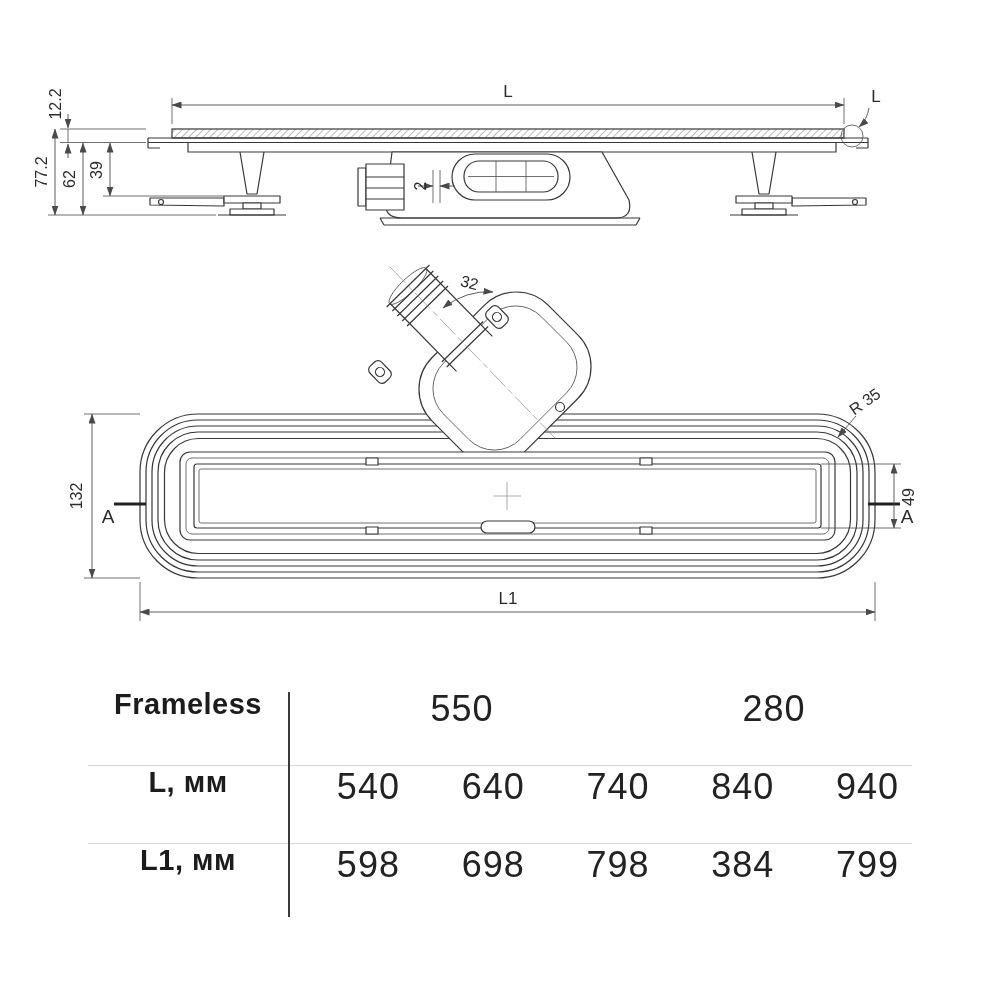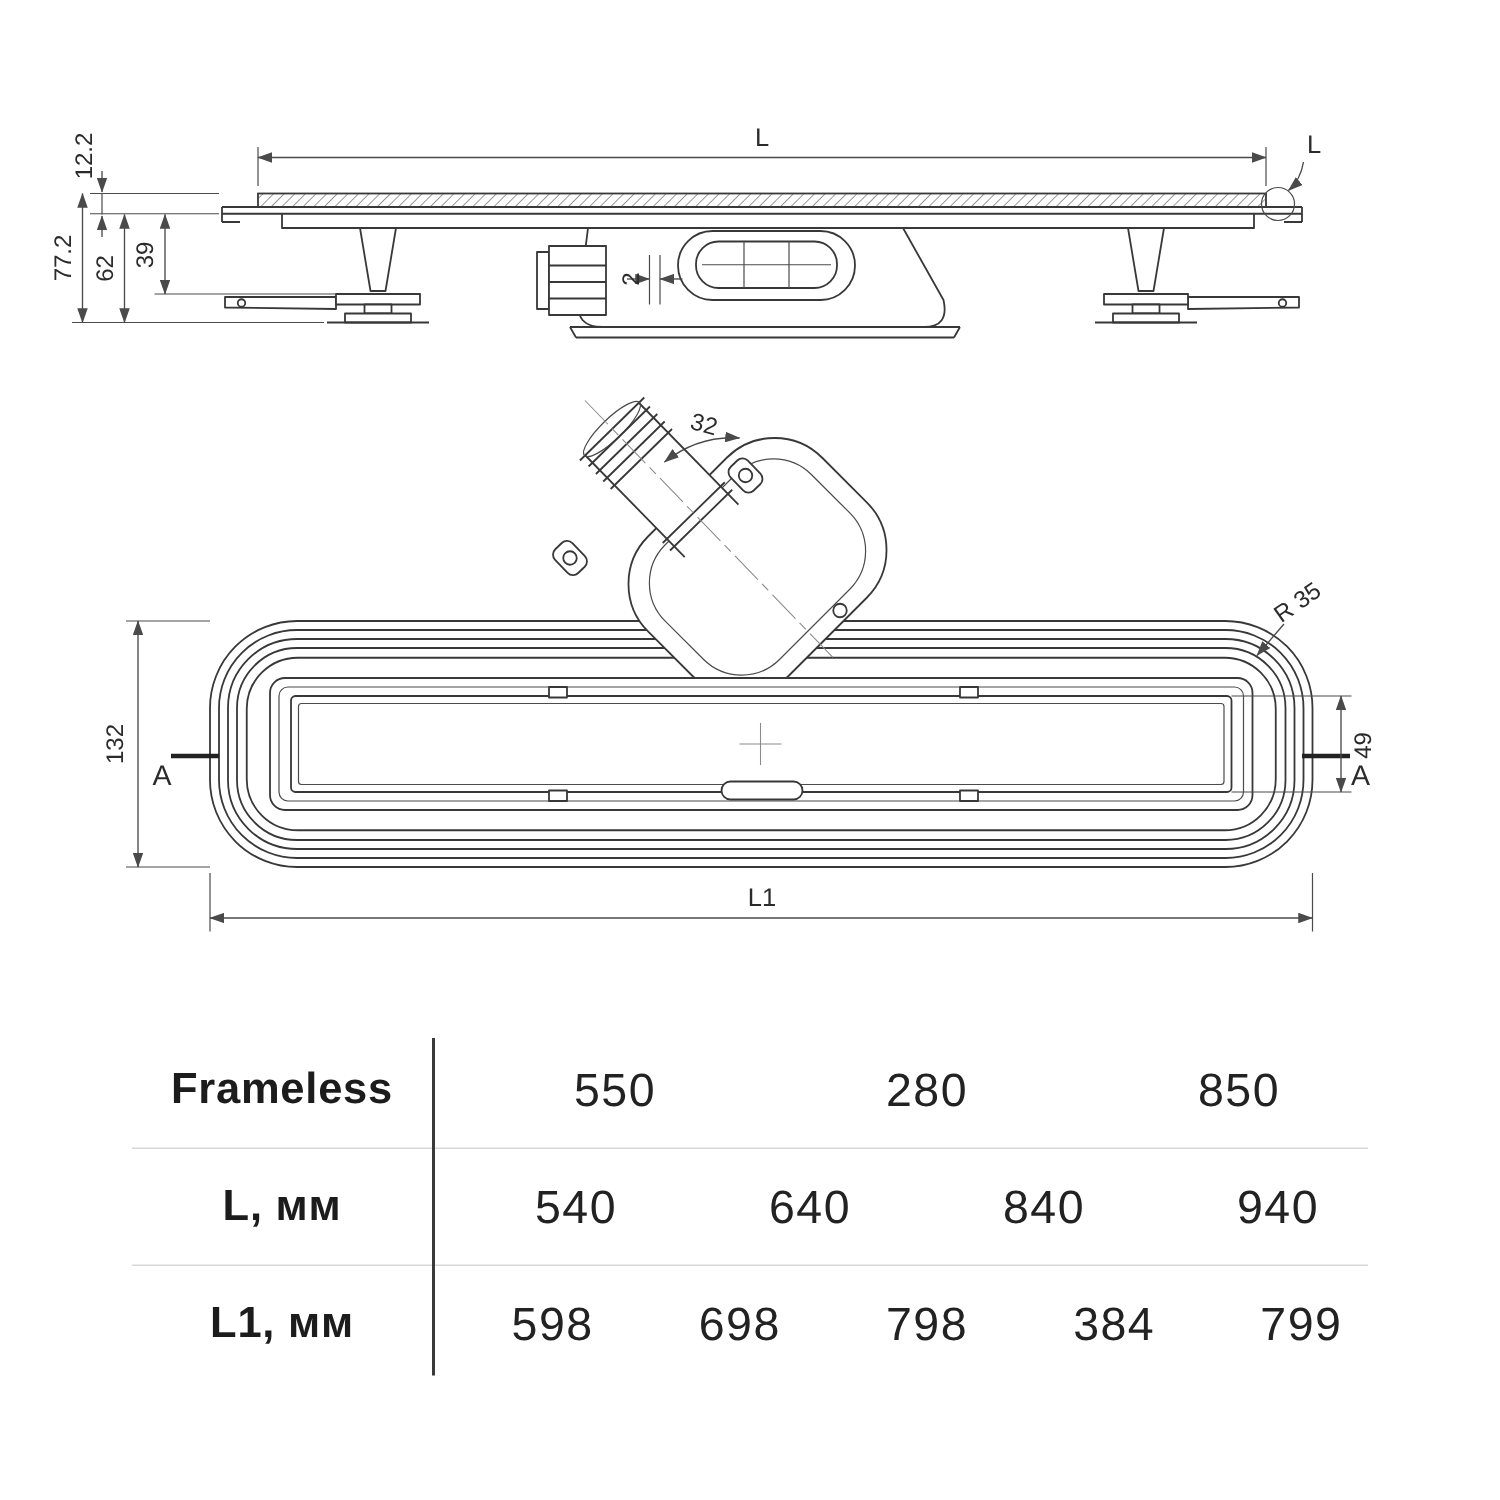--- a/index.html
+++ b/index.html
@@ -11,24 +11,24 @@
   .big-t{font-size:17px;}
   .a-t{font-size:19px;}
   .art{stroke:#383838;fill:none;stroke-width:1.2;stroke-linejoin:round;stroke-linecap:butt;}
   .artw{stroke:#383838;fill:#ffffff;stroke-width:1.2;stroke-linejoin:round;}
   .thin{stroke:#4b4b4b;stroke-width:0.8;fill:none;}
   .dim{stroke:#4a4a4a;stroke-width:0.9;fill:none;}
   .ctr{stroke:#8a8a8a;stroke-width:0.7;fill:none;}
   .thick{stroke:#222;stroke-width:3;fill:none;}
   
   .size-table{position:absolute;left:88px;top:688px;width:824px;}
-  .t-row{display:flex;align-items:center;height:77px;}
+  .t-row{display:flex;height:77px;}
   .t-label{width:200px;text-align:center;font-weight:bold;font-size:29px;letter-spacing:0.5px;}
   .t-vals{flex:1;display:flex;}
-  .t-val{flex:1;text-align:center;font-size:31px;letter-spacing:1px;color:#222;padding-left:36px;}
+  .t-val{flex:1;text-align:center;font-size:36px;letter-spacing:1px;color:#222;padding-left:36px;}
   .t-hr{height:1px;background:#d8d8d8;margin:0;}
   .v-div{position:absolute;left:200px;top:4px;bottom:4px;width:2px;background:#3a3a3a;}
 </style>
 </head>
 <body>
 
 <div class="stage">
 
 <svg width="1000" height="660" viewBox="0 0 1000 660">
   <defs>
@@ -207,30 +207,30 @@
 </svg>
 
 <div class="size-table" style="position:absolute;">
   <div class="v-div"></div>
 
   <div class="t-row">
     <div class="t-label">Frameless</div>
     <div class="t-vals">
       <div class="t-val">550</div>
       <div class="t-val">280</div>
-      <div class="t-val">850</div>
     </div>
   </div>
   <div class="t-hr"></div>
 
   <div class="t-row">
     <div class="t-label">L, мм</div>
     <div class="t-vals">
       <div class="t-val">540</div>
       <div class="t-val">640</div>
+      <div class="t-val">740</div>
       <div class="t-val">840</div>
       <div class="t-val">940</div>
     </div>
   </div>
   <div class="t-hr"></div>
 
   <div class="t-row">
     <div class="t-label">L1, мм</div>
     <div class="t-vals">
       <div class="t-val">598</div>

